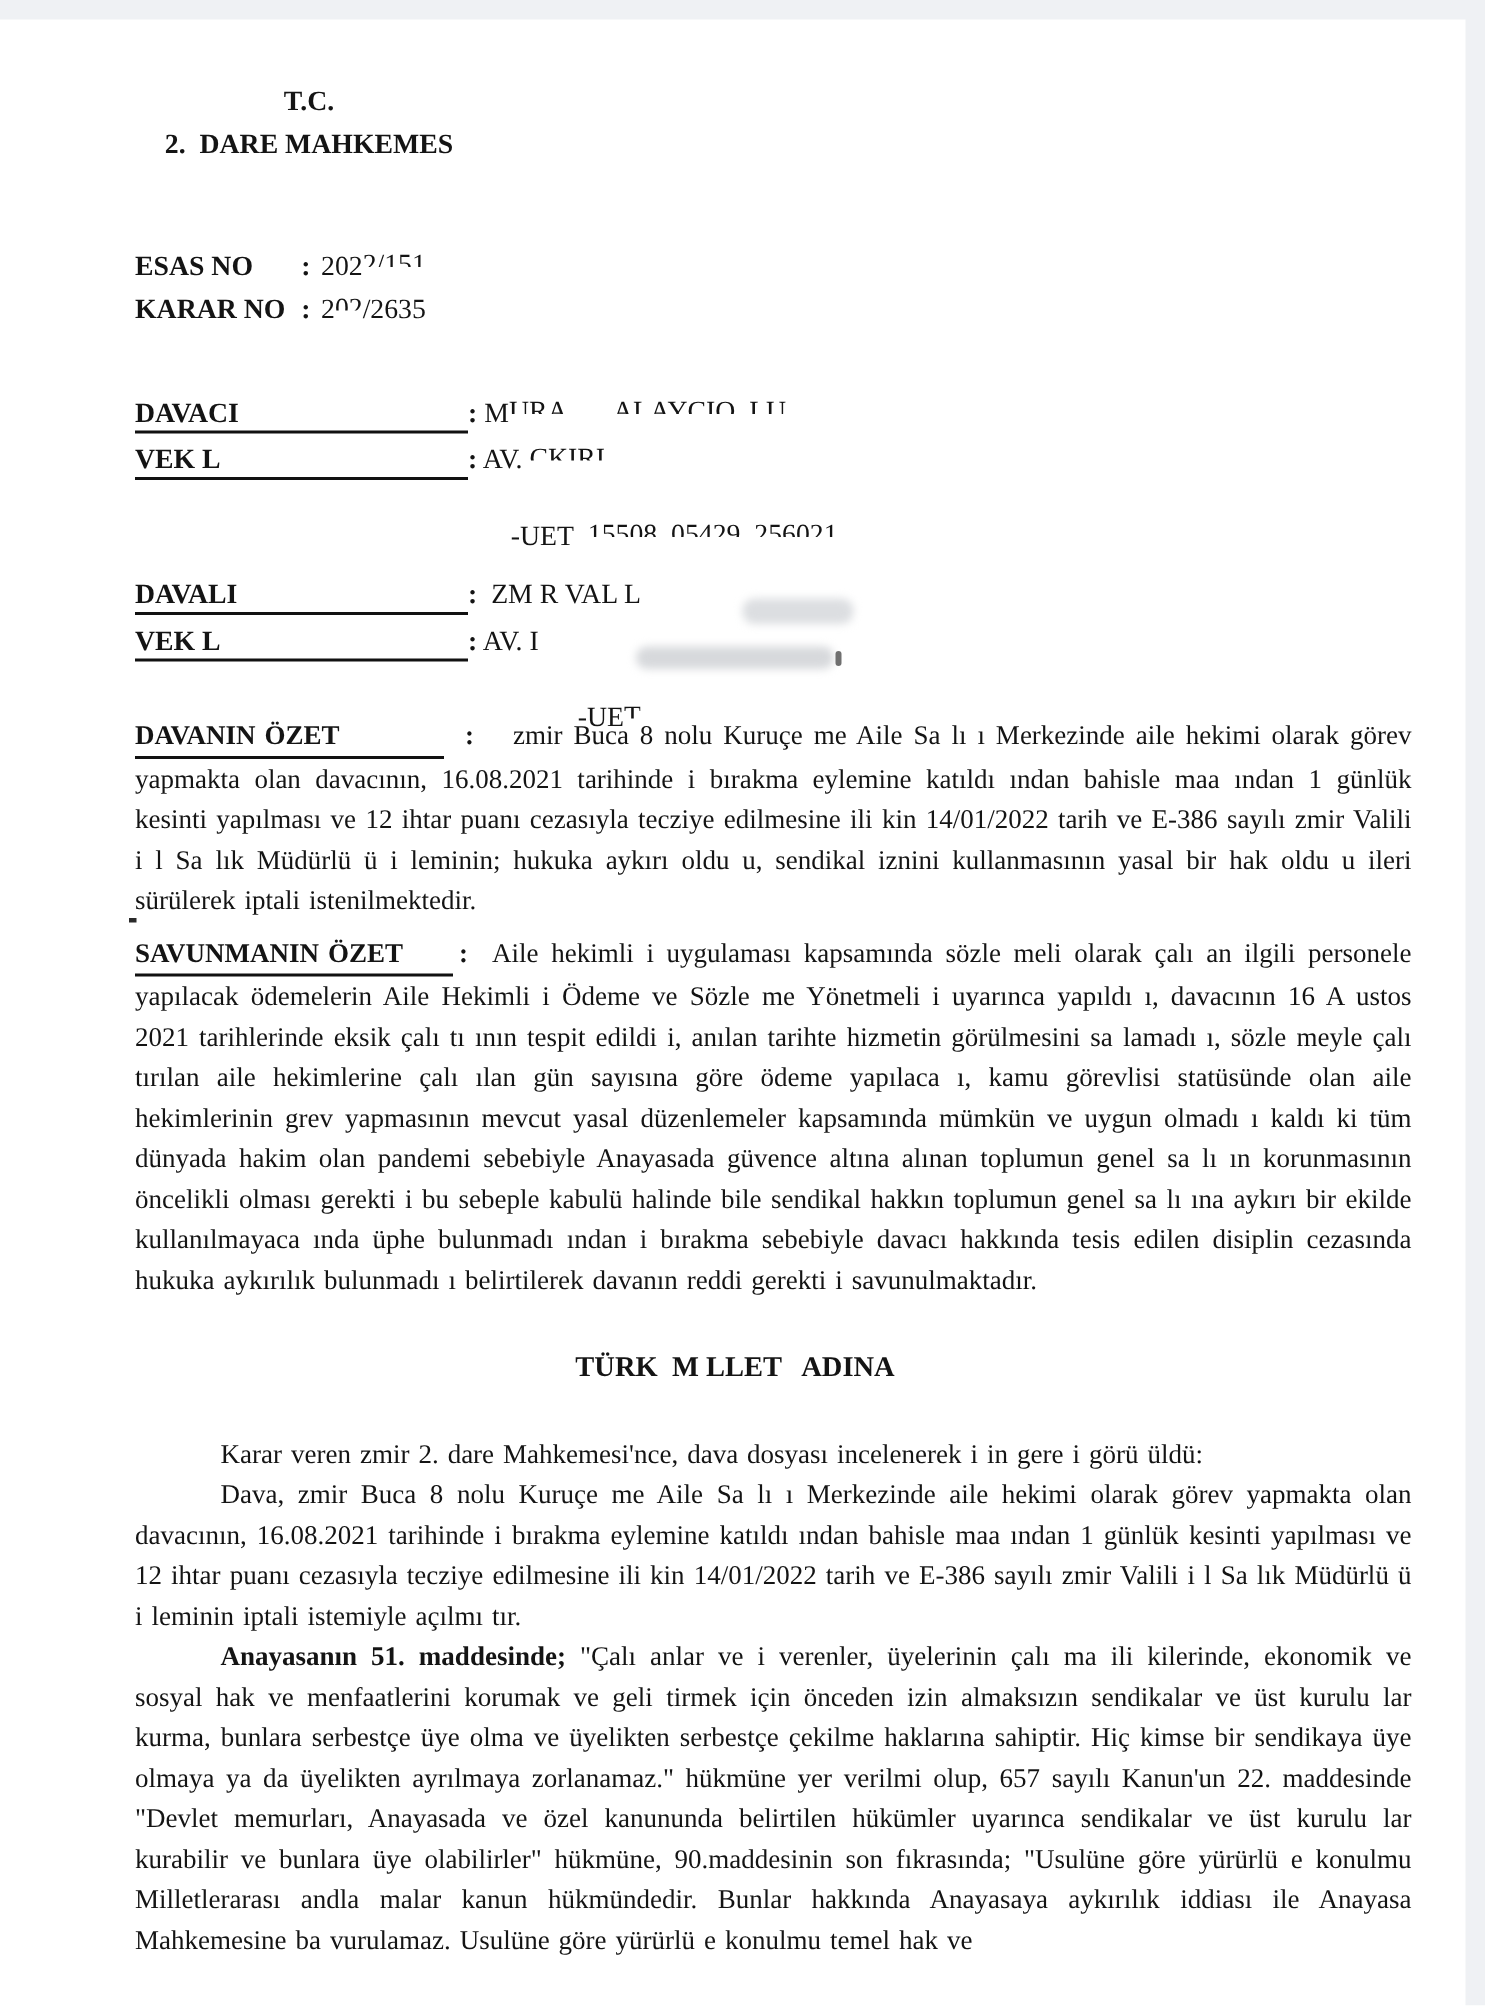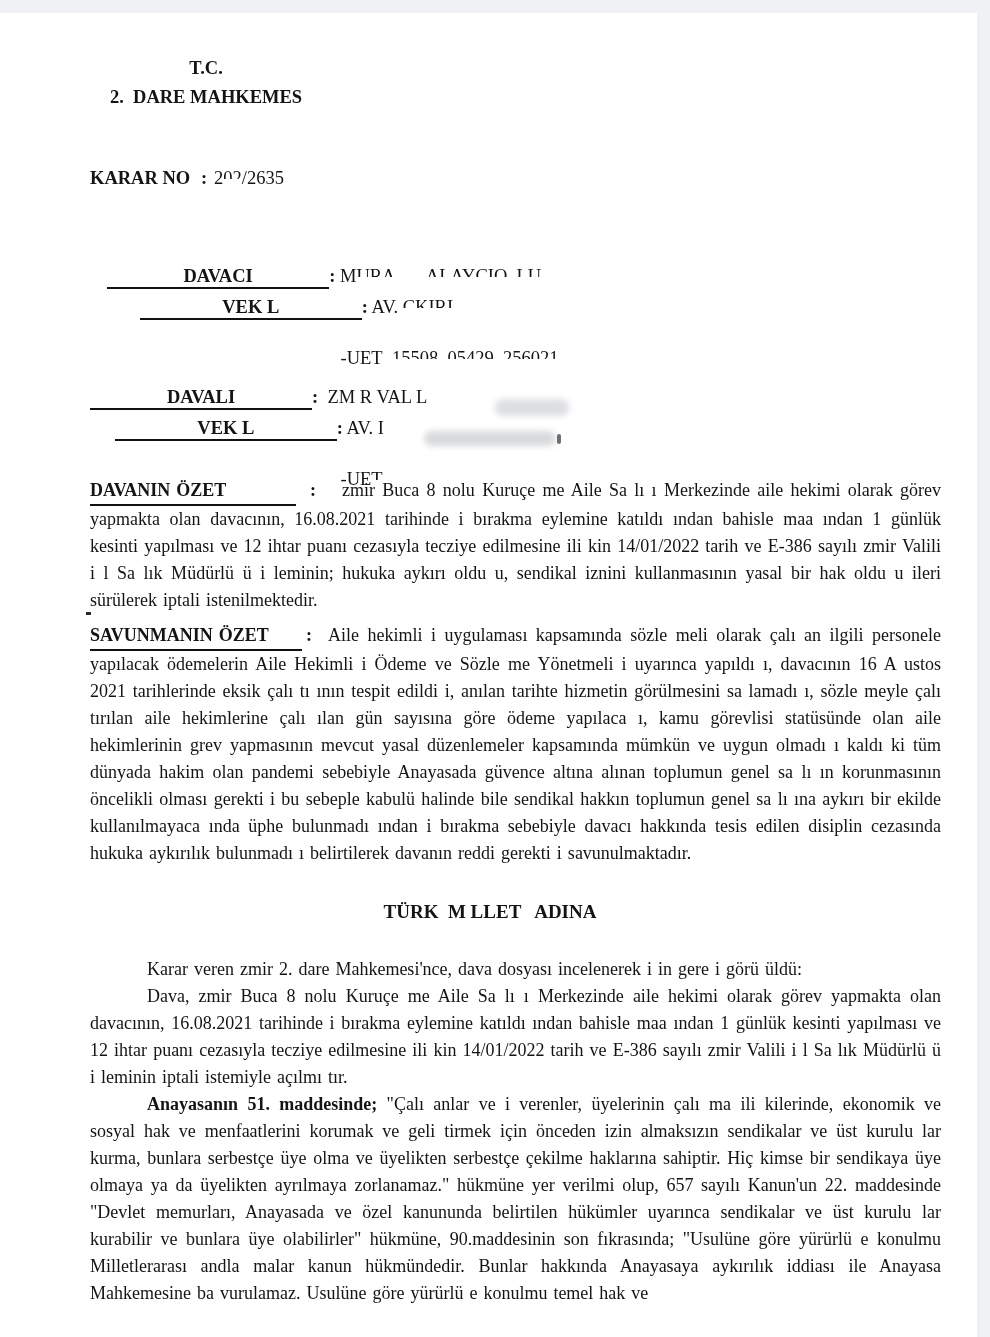--- a/index.html
+++ b/index.html
@@ -24,26 +24,26 @@
   .case { left:90px; top:164px; font-size:18.5px; line-height:29px; }
   .clbl { display:inline-block; width:104px; font-weight:bold; }
   .ccolon { display:inline-block; width:20px; font-weight:bold; text-align:center; }
 
   
   .cut { display:inline-block; height:10px; overflow:hidden;
          vertical-align:5px; line-height:18px; white-space:pre; }
 
   
   .party { left:90px; font-size:18.5px; }
-  .prow { height:30.5px;text-align:center; }
+  .prow { height:30.5px; }
   .plabel { display:inline-block; width:222px; border-bottom:2px solid #111;
             font-weight:bold; }
   .pcolon { font-weight:bold; }
   .pval { white-space:pre; }
-  .uets { margin-left:232px; height:30px; white-space:pre; }
+  .uets { margin-left:232px; height:30px; white-space:pre;text-align:right; }
 
   
   .para { position:absolute; left:90px; width:851px; margin:0;
           text-align:justify; font-size:18px; line-height:27px;
           word-spacing:1.5px; }
   .ulabel { font-weight:bold; border-bottom:2px solid #111;
             display:inline-block; }
   .w206 { width:206px; }
   .w212 { width:212px; }
   .ocolon { font-weight:bold; }
@@ -72,20 +72,23 @@
 
 <div class="abs band-top"></div>
 <div class="abs band-right"></div>
 
 <div class="abs hdr">
   <div class="hline">T.C.</div>
   <div class="hline">2.  DARE MAHKEMES</div>
 </div>
 
 <div class="abs case">
+  <div>
+    <span class="clbl">ESAS NO</span><span class="ccolon">:</span><span class="pval">202</span><span class="cut">2/151</span>
+  </div>
   <div>
     <span class="clbl">KARAR NO</span><span class="ccolon">:</span><span class="pval">2</span><span class="cut">02</span><span class="pval">/2635</span>
   </div>
 </div>
 
 <div class="abs party" style="top:266px;">
   <div class="prow">
     <span class="plabel">DAVACI</span><span class="pcolon">:</span>
     <span class="pval">M</span><span class="cut">URA       ALAYCIO  LU</span>
   </div>

